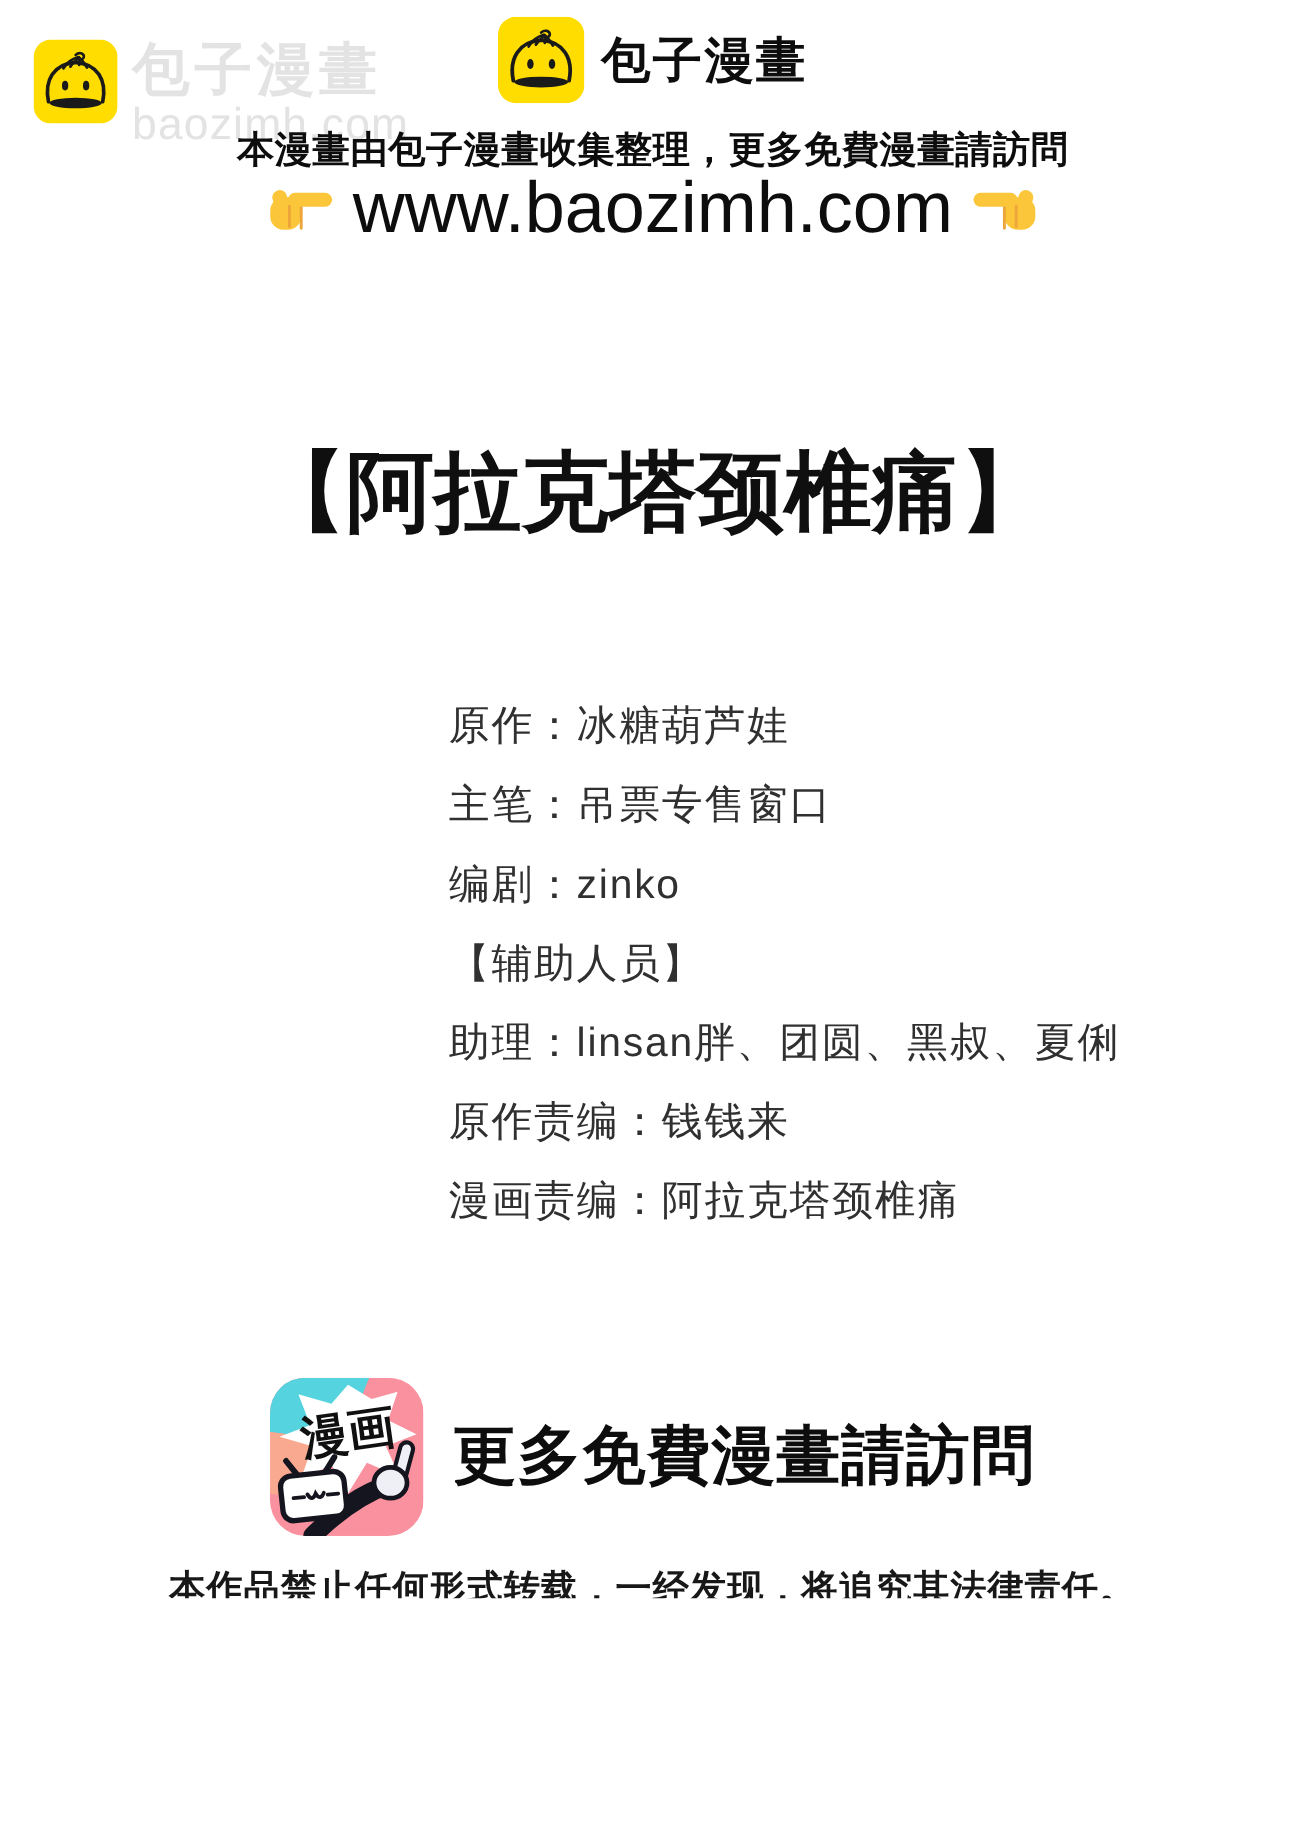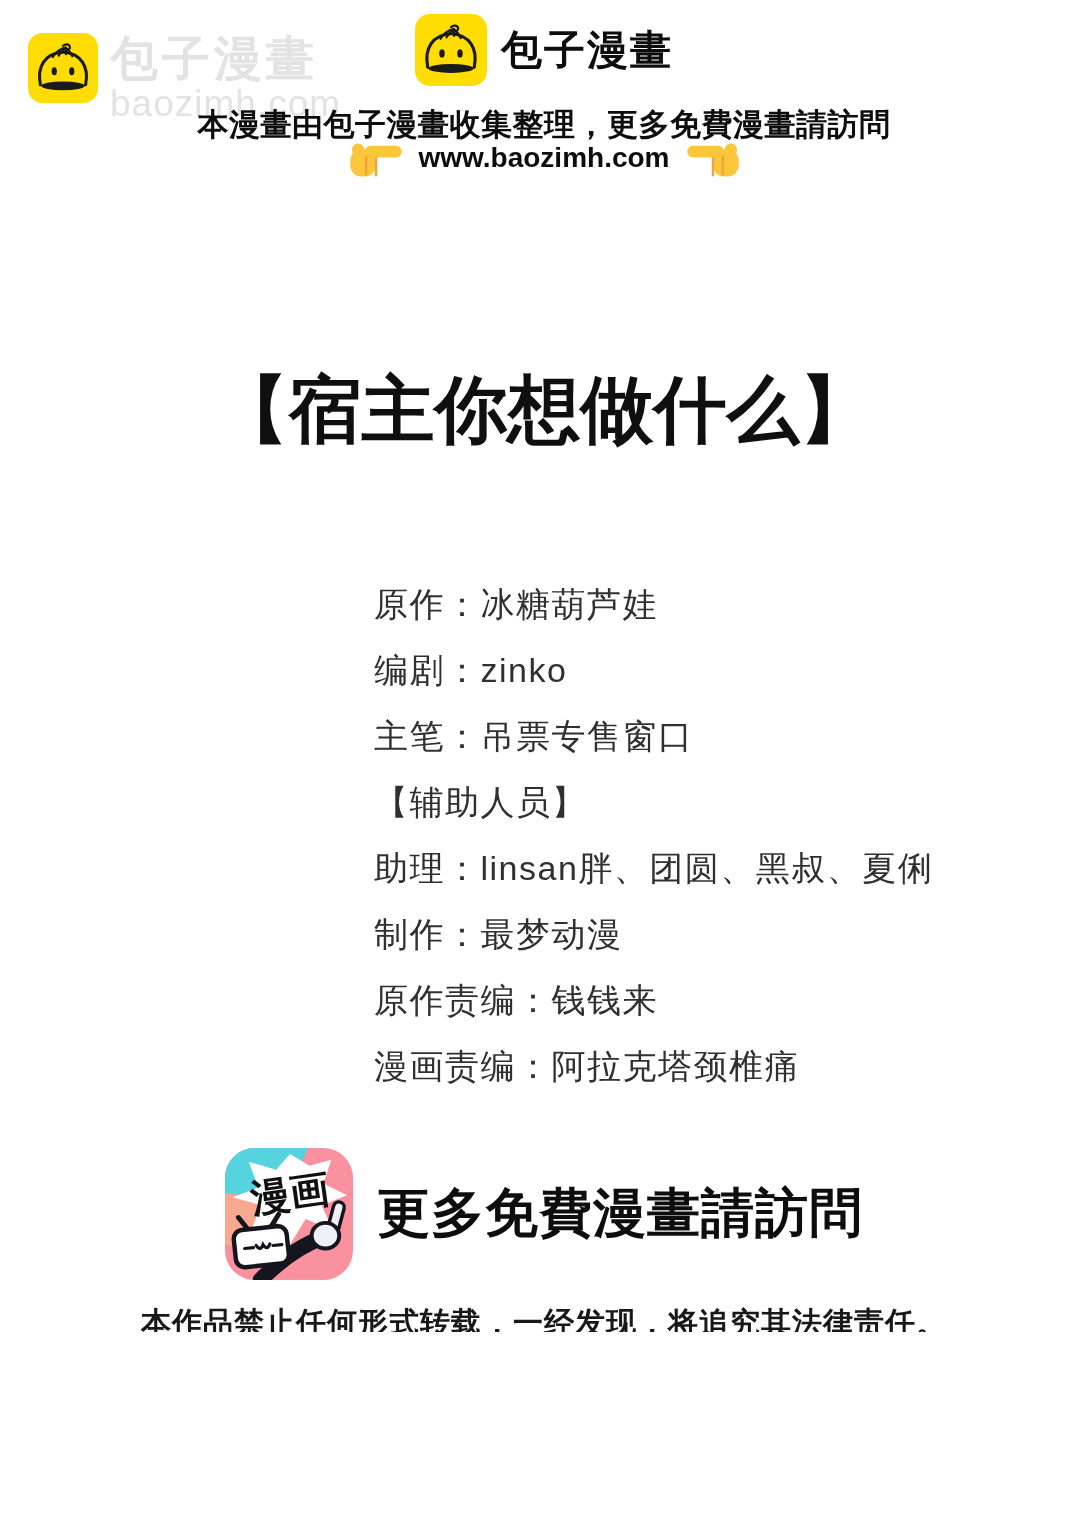--- a/index.html
+++ b/index.html
@@ -41,21 +41,21 @@
     position: absolute; top: 104px; left: 0; width: 100%;
     text-align: center; font-size: 31px; font-weight: 700; color: #0d0d0d;
     letter-spacing: 0.5px; white-space: nowrap;
   }
 
   .url-line {
     position: absolute; top: 138px; left: 0; width: 100%;
     display: flex; justify-content: center; align-items: center; gap: 16px;
   }
   .hand-icon { width: 54px; height: 40px; display: block; }
-  .url-text { font-size: 28px; font-weight: 700; color: #0d0d0d; white-space: nowrap; }
+  .url-text { font-size: 60px; font-weight: 400; color: #0d0d0d; white-space: nowrap; }
 
   
   .chapter-number {
     position: absolute; top: 292px; left: 0; width: 100%;
     text-align: center; font-family: "DejaVu Serif", "Liberation Serif", serif;
     font-size: 56px; font-weight: 700; color: #141414; white-space: nowrap;
   }
   .chapter-title {
     position: absolute; top: 362px; left: 0; width: 100%;
     text-align: center; font-family: "DejaVu Serif", "Liberation Serif", serif;
@@ -139,29 +139,28 @@
       <use href="#hand-right"></use>
     </svg>
     <div class="url-text">www.baozimh.com</div>
     <svg class="hand-icon" viewBox="0 0 44 32">
       <g transform="translate(44,0) scale(-1,1)">
           <use href="#hand-right"></use>
         </g>
     </svg>
   </div>
 
-  <div class="chapter-title">【宿主你想做什么】</div>
+  <div class="chapter-title">【阿拉克塔颈椎痛】</div>
 
   <div class="credits">
     <div class="credit-line">原作：冰糖葫芦娃</div>
+    <div class="credit-line">主笔：吊票专售窗口</div>
     <div class="credit-line">编剧：zinko</div>
-    <div class="credit-line">主笔：吊票专售窗口</div>
     <div class="credit-line">【辅助人员】</div>
     <div class="credit-line">助理：linsan胖、团圆、黑叔、夏俐</div>
-    <div class="credit-line">制作：最梦动漫</div>
     <div class="credit-line">原作责编：钱钱来</div>
     <div class="credit-line">漫画责编：阿拉克塔颈椎痛</div>
   </div>
 
   <div class="publisher">
     <svg class="bili-icon" viewBox="0 0 130 134">
       <defs>
         <clipPath id="bili-clip">
             <rect x="0" y="0" width="130" height="134" rx="30"></rect>
           </clipPath>

